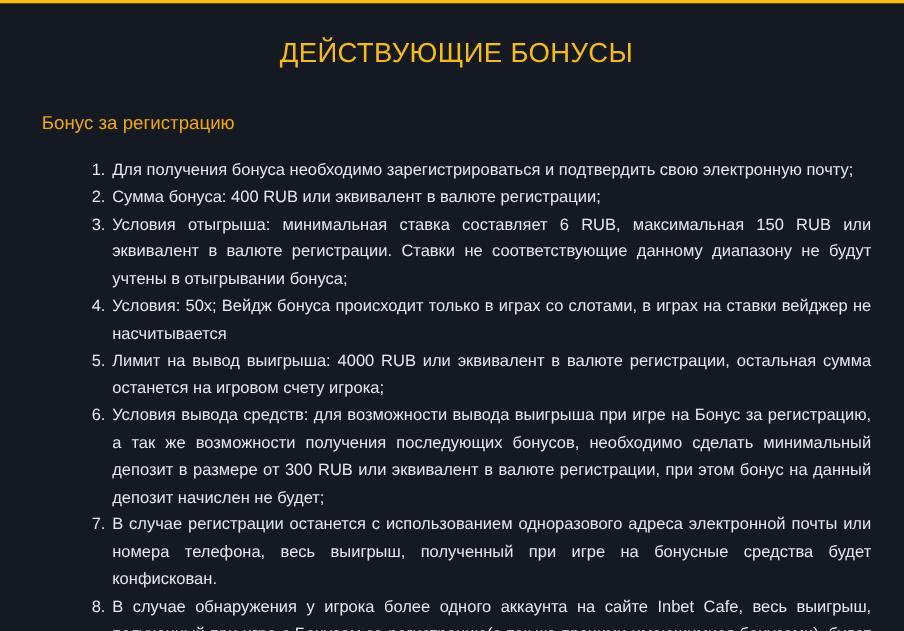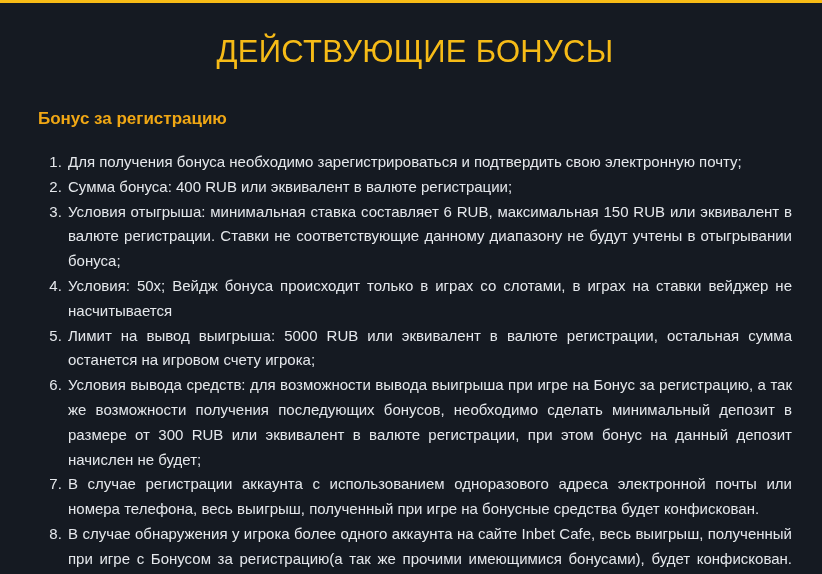--- a/index.html
+++ b/index.html
@@ -14,53 +14,54 @@
     height: 3px;
     background: #f8bc16;
   }
   .content {
     padding: 0 30px 0 38px;
   }
   .page-title {
     margin: 31px 0 0 0;
     text-align: center;
     color: #f6bb17;
-    font-size: 31px;
+    font-size: 25px;
     font-weight: 500;
     letter-spacing: 0.3px;
   }
   .section-heading {
     margin: 39px 0 21px 0;
     color: #f0a714;
     font-size: 17px;
-    font-weight: 700;
+    font-weight: 400;
   }
   .terms {
     margin: 0;
     padding: 0 0 0 28px;
     color: #e5e8ec;
     font-size: 15px;
     line-height: 24.8px;
     text-align: justify;
   }
   .terms li {
     padding-left: 2px;
+    margin-left: 34px;
   }
 </style>
 </head>
 <body>
 
 <div class="top-line"></div>
 
 <main class="content">
   <h1 class="page-title">ДЕЙСТВУЮЩИЕ БОНУСЫ</h1>
   <h2 class="section-heading">Бонус за регистрацию</h2>
   <ol class="terms">
     <li>Для получения бонуса необходимо зарегистрироваться и подтвердить свою электронную почту;</li>
     <li>Сумма бонуса: 400 RUB или эквивалент в валюте регистрации;</li>
     <li>Условия отыгрыша: минимальная ставка составляет 6 RUB, максимальная 150 RUB или эквивалент в валюте регистрации. Ставки не соответствующие данному диапазону не будут учтены в отыгрывании бонуса;</li>
     <li>Условия: 50x; Вейдж бонуса происходит только в играх со слотами, в играх на ставки вейджер не насчитывается</li>
-    <li>Лимит на вывод выигрыша: 5000 RUB или эквивалент в валюте регистрации, остальная сумма останется на игровом счету игрока;</li>
+    <li>Лимит на вывод выигрыша: 4000 RUB или эквивалент в валюте регистрации, остальная сумма останется на игровом счету игрока;</li>
     <li>Условия вывода средств: для возможности вывода выигрыша при игре на Бонус за регистрацию, а так же возможности получения последующих бонусов, необходимо сделать минимальный депозит в размере от 300 RUB или эквивалент в валюте регистрации, при этом бонус на данный депозит начислен не будет;</li>
-    <li>В случае регистрации аккаунта с использованием одноразового адреса электронной почты или номера телефона, весь выигрыш, полученный при игре на бонусные средства будет конфискован.</li>
+    <li>В случае регистрации останется с использованием одноразового адреса электронной почты или номера телефона, весь выигрыш, полученный при игре на бонусные средства будет конфискован.</li>
     <li>В случае обнаружения у игрока более одного аккаунта на сайте Inbet Cafe, весь выигрыш, полученный при игре с Бонусом за регистрацию(а так же прочими имеющимися бонусами), будет конфискован. Правилами нашего сайта мультиаккаунты запрещены.</li>
   </ol>
 </main>
 
 </body></html>

